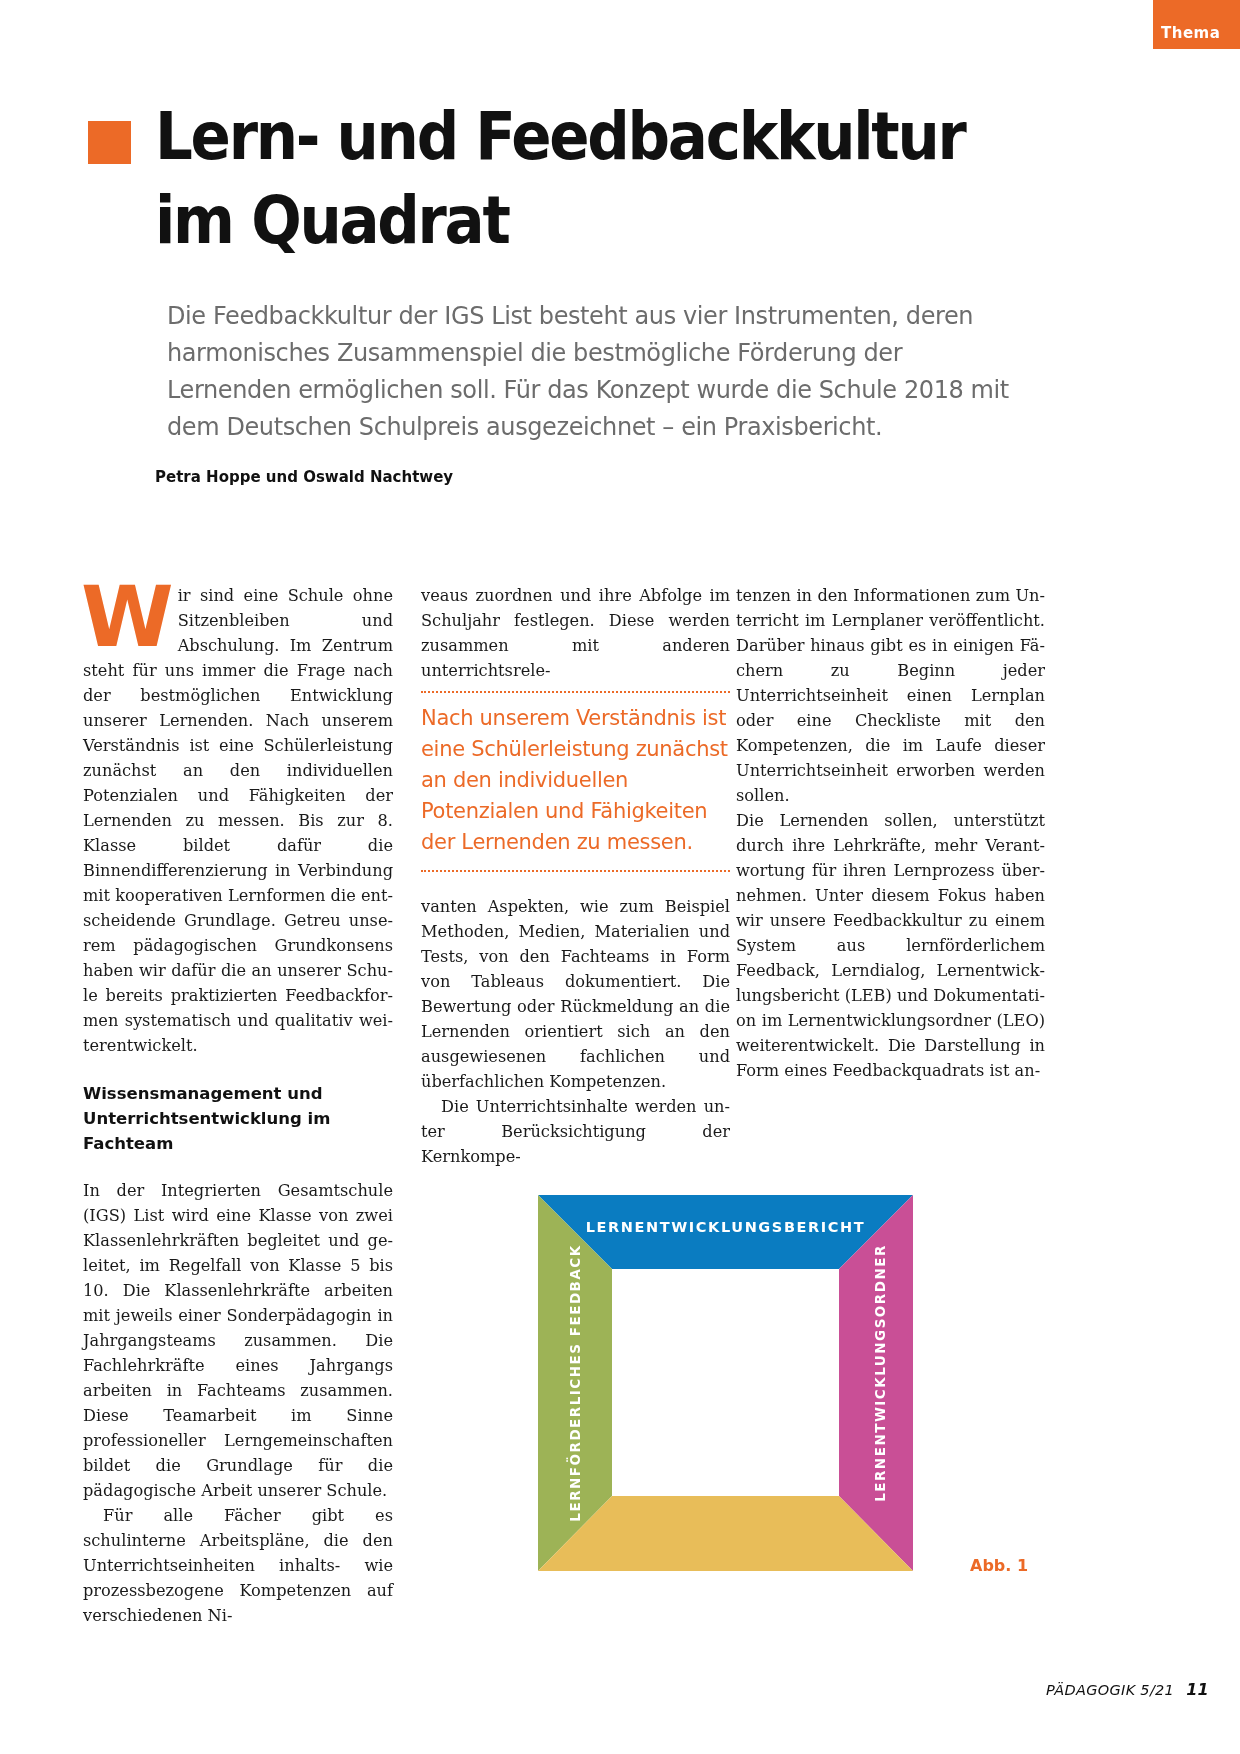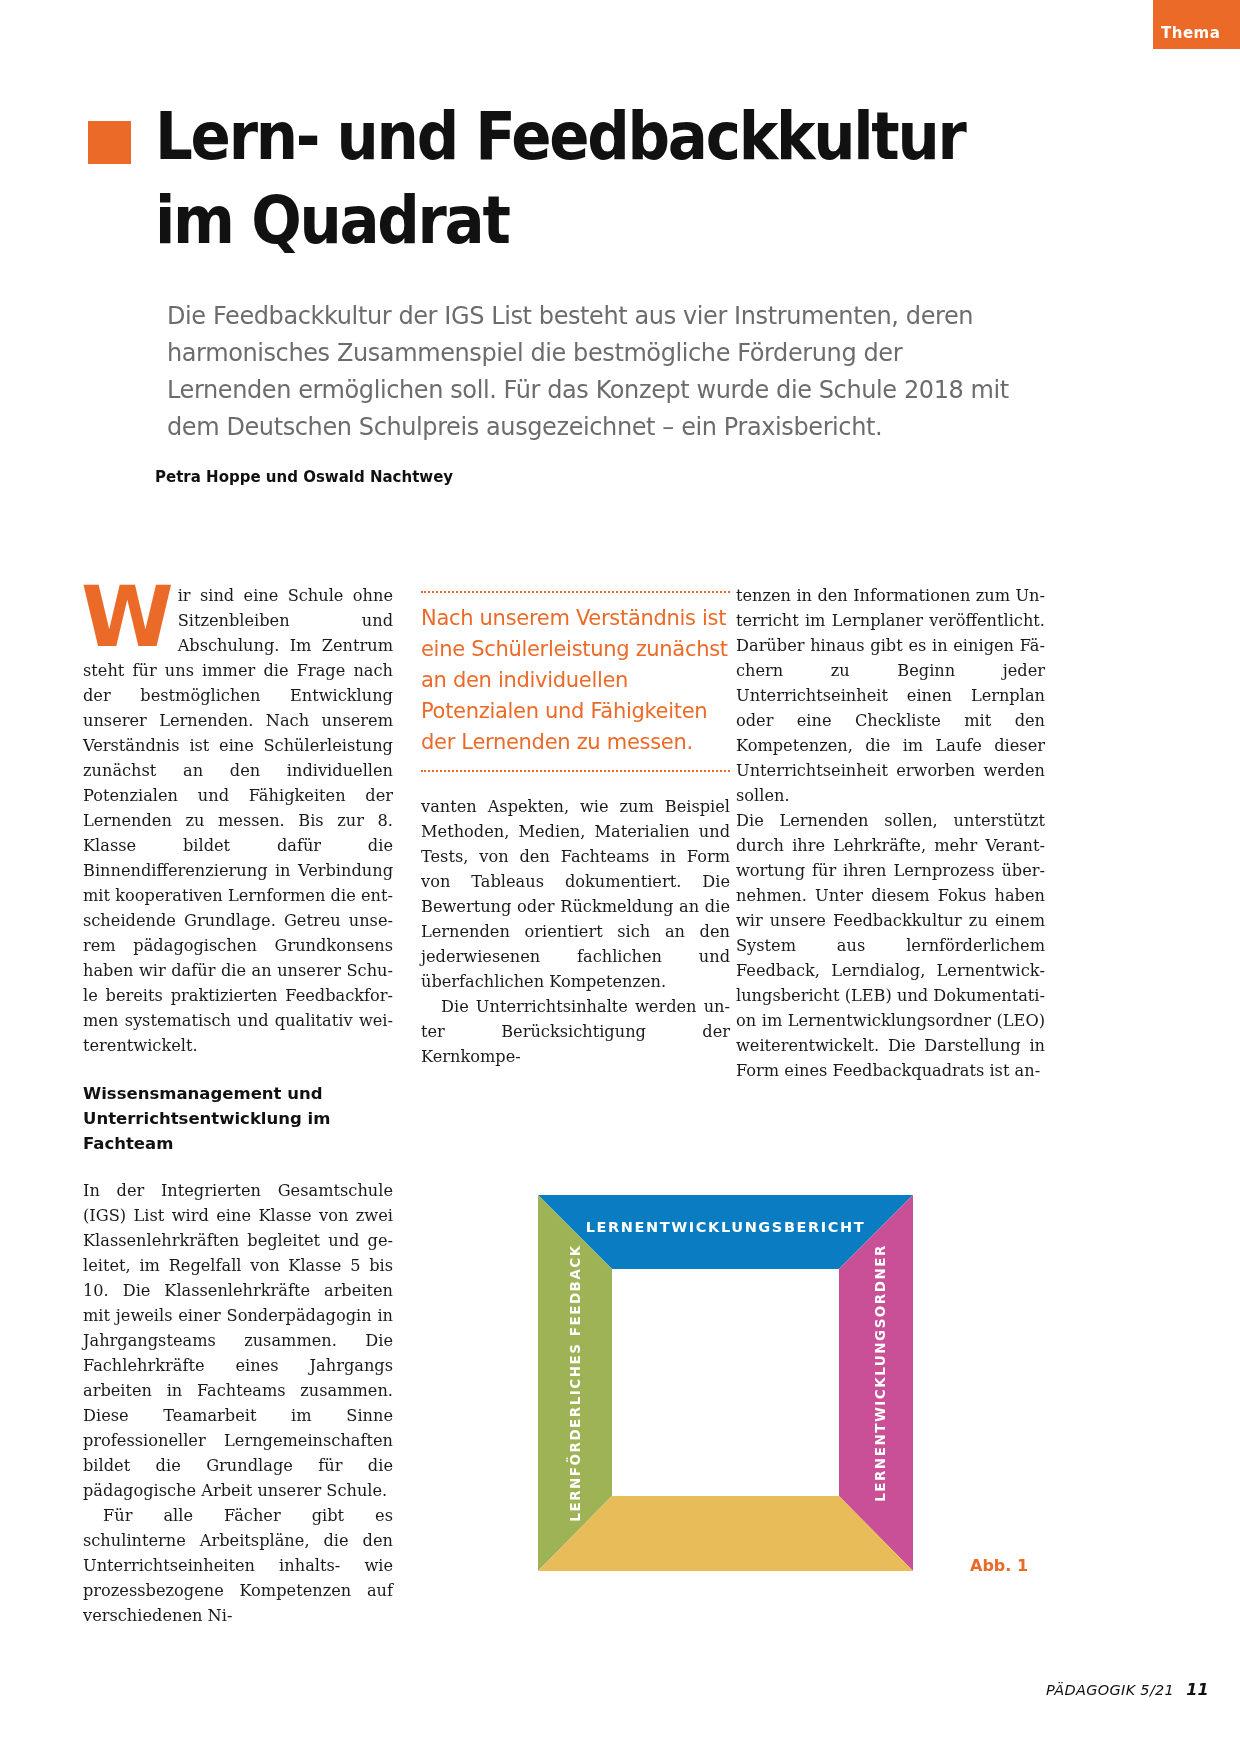--- a/index.html
+++ b/index.html
@@ -61,23 +61,24 @@
 <div class="col col1">
   <p>
     <span class="dropcap">W</span><span>ir sind eine Schule ohne Sitzenbleiben und Abschu­lung. Im Zentrum steht für uns immer die Frage nach der bestmöglichen Entwicklung unserer Ler­nenden. Nach unserem Verständnis ist eine Schülerleistung zunächst an den individuellen Potenzialen und Fähigkeiten der Lernenden zu mes­sen. Bis zur 8. Klasse bildet dafür die Binnendifferenzierung in Verbindung mit kooperativen Lernformen die ent­scheidende Grundlage. Getreu unse­rem pädagogischen Grundkonsens haben wir dafür die an unserer Schu­le bereits praktizierten Feedbackfor­men systematisch und qualitativ wei­terentwickelt.</span>
   </p>
   <p class="section-head">Wissensmanagement und Unterrichtsentwicklung im Fachteam</p>
   <p>In der Integrierten Gesamtschule (IGS) List wird eine Klasse von zwei Klassenlehrkräften begleitet und ge­leitet, im Regelfall von Klasse 5 bis 10. Die Klassenlehrkräfte arbeiten mit je­weils einer Sonderpädagogin in Jahr­gangsteams zusammen. Die Fachlehr­kräfte eines Jahrgangs arbeiten in Fachteams zusammen. Diese Team­arbeit im Sinne professioneller Lern­gemeinschaften bildet die Grundlage für die pädagogische Arbeit unserer Schule.</p>
   <p class="indent">Für alle Fächer gibt es schulinterne Arbeitspläne, die den Unterrichtsein­heiten inhalts- wie prozessbezogene Kompetenzen auf verschiedenen Ni-</p>
 </div>
 
 <div class="col col2">
+  <p>veaus zuordnen und ihre Abfolge im Schuljahr festlegen. Diese werden zu­sammen mit anderen unterrichtsrele-</p>
   <div class="pullquote">Nach unserem Verständnis ist eine Schülerleistung zunächst an den individuellen Potenzialen und Fähigkeiten der Lernenden zu messen.</div>
   <div class="pq-gap"></div>
-  <p>vanten Aspekten, wie zum Beispiel Methoden, Medien, Materialien und Tests, von den Fachteams in Form von Tableaus dokumentiert. Die Bewer­tung oder Rückmeldung an die Ler­nenden orientiert sich an den jeder­wiesenen fachlichen und überfachli­chen Kompetenzen.</p>
+  <p>vanten Aspekten, wie zum Beispiel Methoden, Medien, Materialien und Tests, von den Fachteams in Form von Tableaus dokumentiert. Die Bewer­tung oder Rückmeldung an die Ler­nenden orientiert sich an den ausge­wiesenen fachlichen und überfachli­chen Kompetenzen.</p>
   <p class="indent">Die Unterrichtsinhalte werden un­ter Berücksichtigung der Kernkompe-</p>
 </div>
 
 <div class="col col3">
   <p>tenzen in den Informationen zum Un­terricht im Lernplaner veröffentlicht. Darüber hinaus gibt es in einigen Fä­chern zu Beginn jeder Unterrichtsein­heit einen Lernplan oder eine Check­liste mit den Kompetenzen, die im Laufe dieser Unterrichtseinheit er­worben werden sollen.</p>
   <p>Die Lernenden sollen, unterstützt durch ihre Lehrkräfte, mehr Verant­wortung für ihren Lernprozess über­nehmen. Unter diesem Fokus haben wir unsere Feedbackkultur zu ei­nem System aus lernförderlichem Feedback, Lerndialog, Lernentwick­lungsbericht (LEB) und Dokumentati­on im Lernentwicklungsordner (LEO) weiterentwickelt. Die Darstellung in Form eines Feedbackquadrats ist an-</p>
 </div>
 
 <div class="diagram">
   <svg width="375" height="376" viewBox="0 0 375 376">

